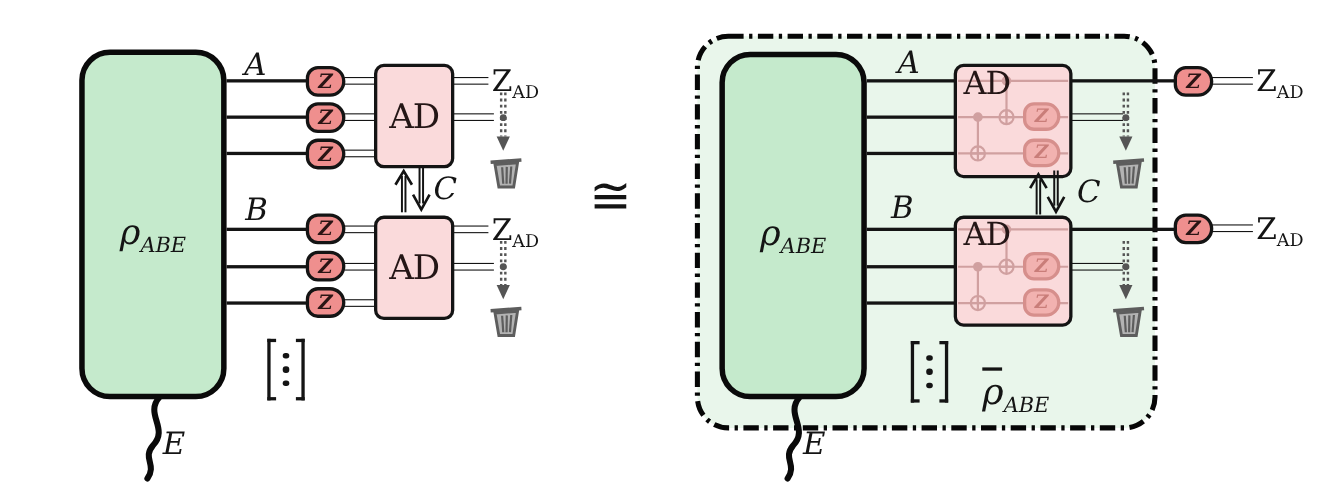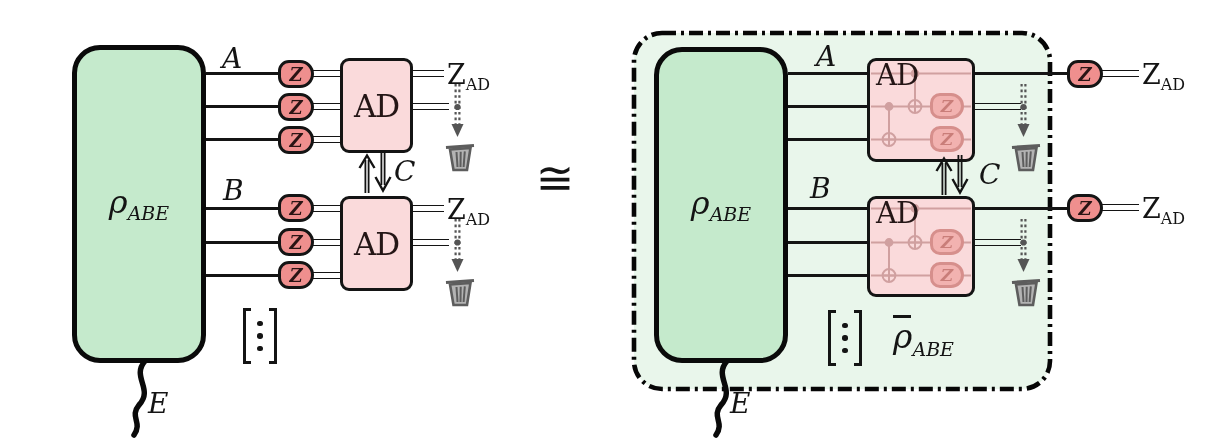--- a/index.html
+++ b/index.html
@@ -5,21 +5,21 @@
   html,body{margin:0;padding:0;background:#fff;}
   .canvas{position:relative;width:1214px;height:440px;background:#ffffff;overflow:hidden;
           font-family:"DejaVu Serif","Liberation Serif",serif;color:#141414;}
   svg{position:absolute;overflow:visible;}
   
   .w{position:absolute;height:3px;background:#141414;}
   .dw{position:absolute;height:7px;border-top:1.9px solid #141414;border-bottom:1.9px solid #141414;box-sizing:border-box;background:transparent;}
   
   .state-box{position:absolute;background:#c5eacc;border:5.5px solid #0a0a0a;border-radius:28px;
              box-sizing:border-box;display:flex;align-items:center;justify-content:center;}
-  .state-lbl{font-style:italic;font-size:32px;white-space:nowrap;}
+  .state-lbl{font-style:italic;font-size:32px;white-space:nowrap;margin-top:19px;}
   .state-lbl sub{font-size:19px;font-style:italic;}
   .rbar{position:relative;display:inline-block;}
   .rbar::before{content:"";position:absolute;left:0;right:1px;top:-2px;height:3px;background:#141414;}
   
   .ad-box{position:absolute;background:#fadadb;border:3.6px solid #141414;border-radius:9px;box-sizing:border-box;
           display:flex;align-items:center;justify-content:center;}
   .ad-lbl{font-size:31px;color:#241616;letter-spacing:-1px;}
   .ad-lbl-corner{position:absolute;left:9px;top:1px;font-size:29px;color:#241616;letter-spacing:-1px;}
   
   .meter{position:absolute;width:36px;height:28px;background:#ef8f8e;border:3.3px solid #141414;

